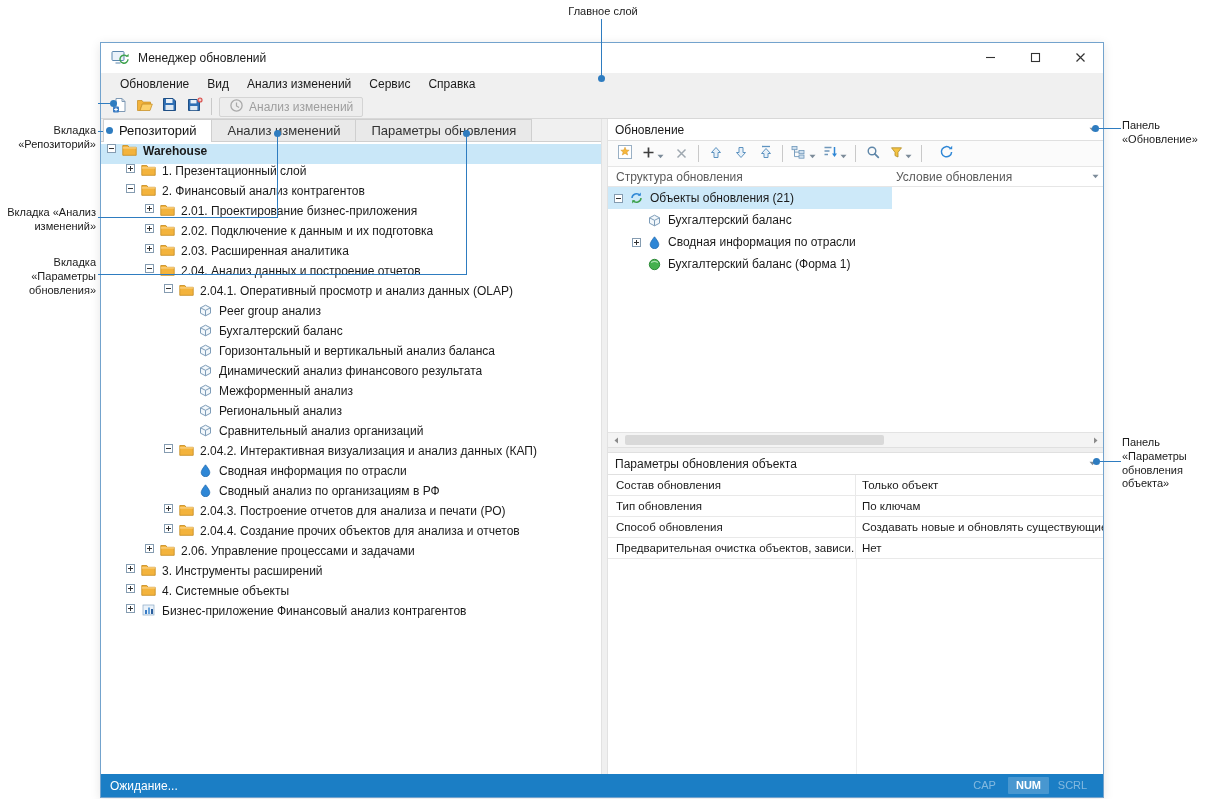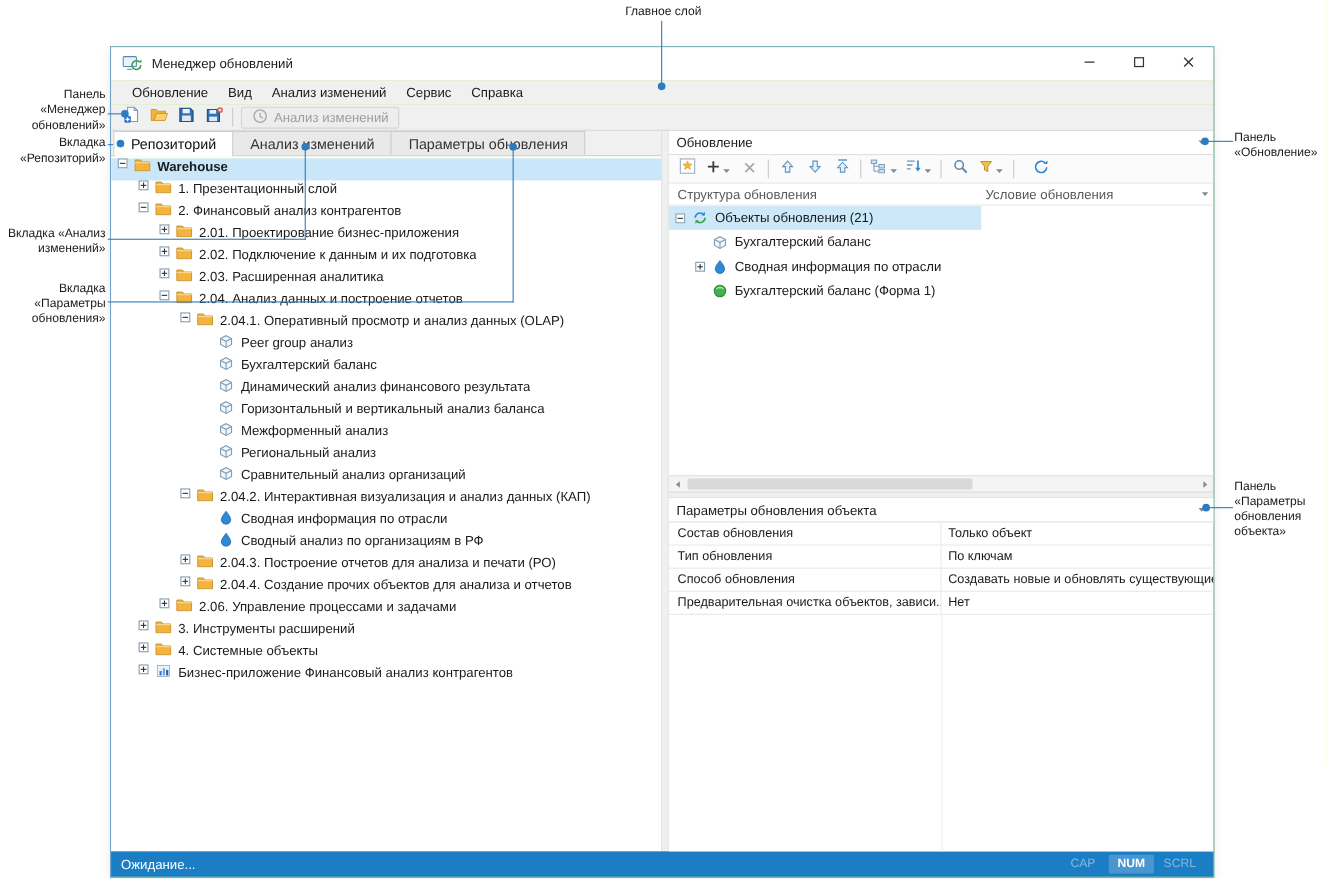--- a/index.html
+++ b/index.html
@@ -1,21 +1,21 @@
 <!DOCTYPE html>
 <html><head>
 <meta charset="utf-8">
 <style>
   * { box-sizing: border-box; }
   body { margin:0; background:#fff; font-family:"Liberation Sans","DejaVu Sans",sans-serif; }
   .canvas { position:relative; width:1206px; height:799px; background:#fff; overflow:hidden; }
 
   
   .window { position:absolute; left:100px; top:42px; width:1004px; height:756px;
-    background:#bef264; border:1px solid #73a3cd; display:flex; flex-direction:column;
+    background:#0f172a; border:1px solid #73a3cd; display:flex; flex-direction:column;
     box-shadow:0 2px 10px rgba(0,0,0,.10); }
 
   .titlebar { flex:0 0 30px; display:flex; align-items:center; padding-left:10px; background:#fff; }
   .title-icon { width:20px; height:16px; margin-right:7px; display:flex; align-items:center; }
   .title-text { font-size:12px; color:#1a1a1a; flex:1; }
   .win-btn { width:45px; height:30px; display:flex; align-items:center; justify-content:center; }
 
   .menubar { flex:0 0 22px; background:#f0f0f0; display:flex; align-items:center;
     padding-left:10px; font-size:12px; color:#1a1a1a; }
   .menu-item { padding:0 9px; line-height:22px; }
@@ -296,31 +296,31 @@
               <span class="tree-label">Бухгалтерский баланс</span>
             </div>
             <div class="tree-row" style="padding-left: 82px;">
               <span class="expander none"></span>
               <span class="tree-icon">
                 <svg width="13" height="13" viewBox="0 0 13 13">
                   <path d="M1.5 3.8 6.5 1.2 11.5 3.8 V9.2 L6.5 11.8 1.5 9.2Z" fill="#f2f7fb" stroke="#7d9cb8"></path>
                   <path d="M1.5 3.8 6.5 6.3 11.5 3.8 M6.5 6.3 V11.8" fill="none" stroke="#7d9cb8"></path>
                 </svg>
               </span>
-              <span class="tree-label">Динамический анализ финансового результата</span>
+              <span class="tree-label">Горизонтальный и вертикальный анализ баланса</span>
             </div>
             <div class="tree-row" style="padding-left: 82px;">
               <span class="expander none"></span>
               <span class="tree-icon">
                 <svg width="13" height="13" viewBox="0 0 13 13">
                   <path d="M1.5 3.8 6.5 1.2 11.5 3.8 V9.2 L6.5 11.8 1.5 9.2Z" fill="#f2f7fb" stroke="#7d9cb8"></path>
                   <path d="M1.5 3.8 6.5 6.3 11.5 3.8 M6.5 6.3 V11.8" fill="none" stroke="#7d9cb8"></path>
                 </svg>
               </span>
-              <span class="tree-label">Горизонтальный и вертикальный анализ баланса</span>
+              <span class="tree-label">Динамический анализ финансового результата</span>
             </div>
             <div class="tree-row" style="padding-left: 82px;">
               <span class="expander none"></span>
               <span class="tree-icon">
                 <svg width="13" height="13" viewBox="0 0 13 13">
                   <path d="M1.5 3.8 6.5 1.2 11.5 3.8 V9.2 L6.5 11.8 1.5 9.2Z" fill="#f2f7fb" stroke="#7d9cb8"></path>
                   <path d="M1.5 3.8 6.5 6.3 11.5 3.8 M6.5 6.3 V11.8" fill="none" stroke="#7d9cb8"></path>
                 </svg>
               </span>
               <span class="tree-label">Межформенный анализ</span>
@@ -657,21 +657,20 @@
           <span class="kb">SCRL</span>
         </div>
     </div>
 
   </div>
 
   <div class="callout" style="left:558px;top:5px;width:90px;text-align:center;">Главное слой</div>
   <div class="cl" style="left:601px;top:19px;width:1px;height:57px;"></div>
   <div class="cd" style="left:598px;top:75px;"></div>
 
-  <div class="callout co-left" style="left:2px;top:80px;width:94px;">Панель «Менеджер обновлений»</div>
   <div class="cl" style="left:98px;top:103px;width:12px;height:1px;"></div>
   <div class="cd" style="left:110px;top:100px;"></div>
 
   <div class="callout co-left" style="left:2px;top:124px;width:94px;">Вкладка «Репозиторий»</div>
   <div class="cl" style="left:98px;top:131px;width:9px;height:1px;"></div>
   <div class="cd" style="left:106px;top:127px;"></div>
 
   <div class="callout co-left" style="left:2px;top:206px;width:94px;">Вкладка «Анализ изменений»</div>
   <div class="cl" style="left:98px;top:217px;width:180px;height:1px;"></div>
   <div class="cl" style="left:277px;top:136px;width:1px;height:82px;"></div>

